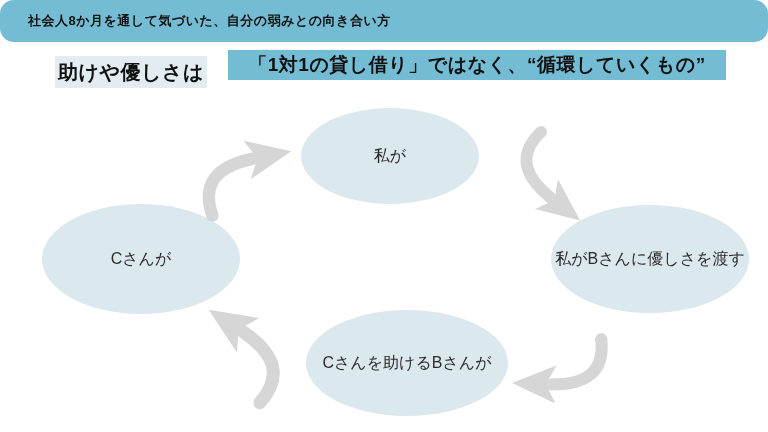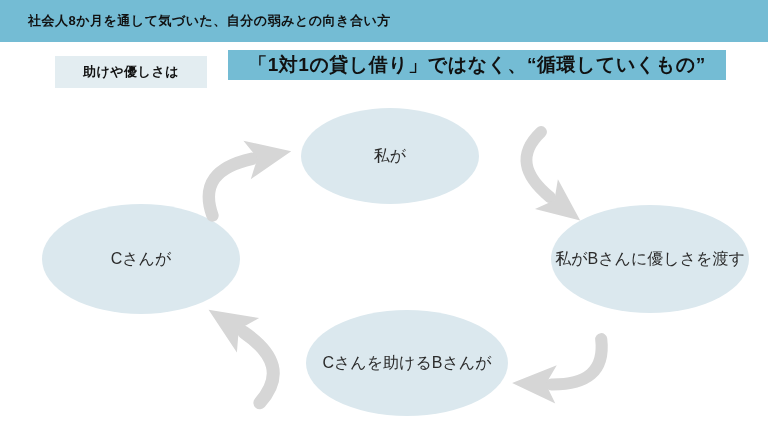--- a/index.html
+++ b/index.html
@@ -14,39 +14,40 @@
   }
 
   
   .topbar {
     position: absolute;
     left: 0; top: 0;
     width: 768px; height: 42px;
     background: #74bcd4;
     display: flex;
     align-items: center;
+    border-radius: 14px;
   }
   .topbar-title {
     margin-left: 28px;
     font-size: 13px;
     font-weight: bold;
     color: #111111;
     letter-spacing: 0.5px;
   }
 
   
   .subject-box {
     position: absolute;
     left: 55px; top: 56px;
     width: 152px; height: 32px;
     background: #e3edf1;
     display: flex;
     align-items: center;
     justify-content: center;
-    font-size: 13px;
+    font-size: 20px;
     font-weight: bold;
     color: #111111;
     letter-spacing: 0.5px;
   }
   .statement-box {
     position: absolute;
     left: 228px; top: 50px;
     width: 498px; height: 30px;
     background: #74bcd4;
     display: flex;

